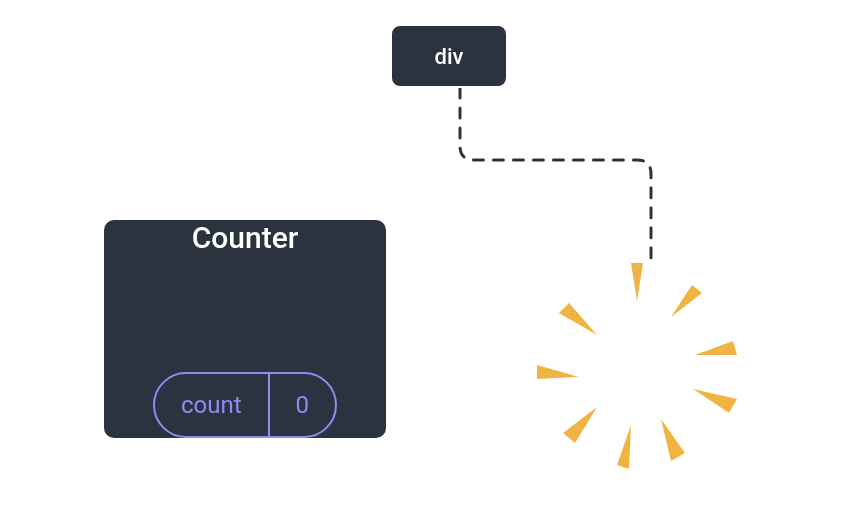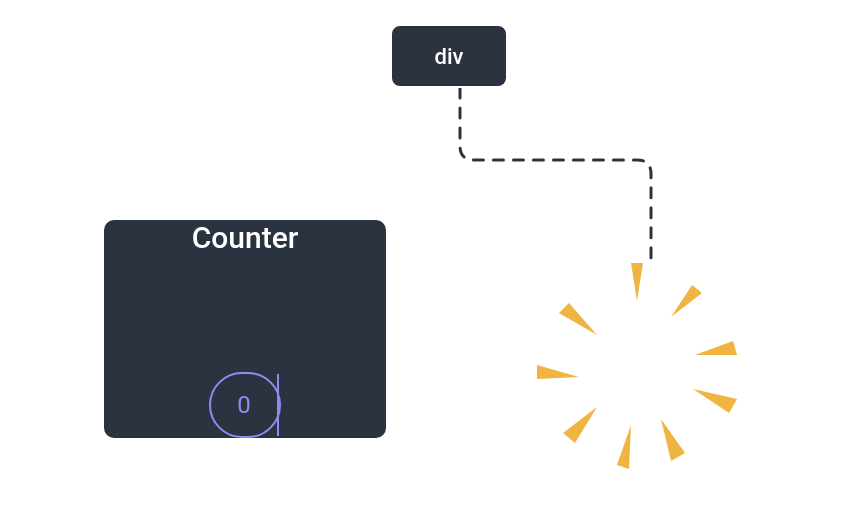--- a/index.html
+++ b/index.html
@@ -101,20 +101,21 @@
     <path d="M 418 88 L 418 146 Q 418 160 432 160 L 595 160 Q 609 160 609 174 L 609 260" fill="none" stroke="#2b3240" stroke-width="3" stroke-dasharray="10 10" stroke-linecap="round"></path>
   </svg>
 
   <div class="node-div">
     <span>div</span>
   </div>
 
   <div class="node-counter">
     <div class="counter-title">Counter</div>
     <div class="pill">
+      <div class="seg">count</div>
       <div class="seg">0</div>
     </div>
   </div>
 
   <svg class="burst" viewBox="0 0 240 240">
     <g transform="translate(120 120)">
       <polygon points="-6,-102 6,-102 0,-64" fill="#f0b443"></polygon>
       <polygon points="55,-80 65,-72 34,-48" fill="#f0b443"></polygon>
       <polygon points="96,-24 100,-10 58,-10" fill="#f0b443"></polygon>
       <polygon points="100,34 92,48 56,24" fill="#f0b443"></polygon>

